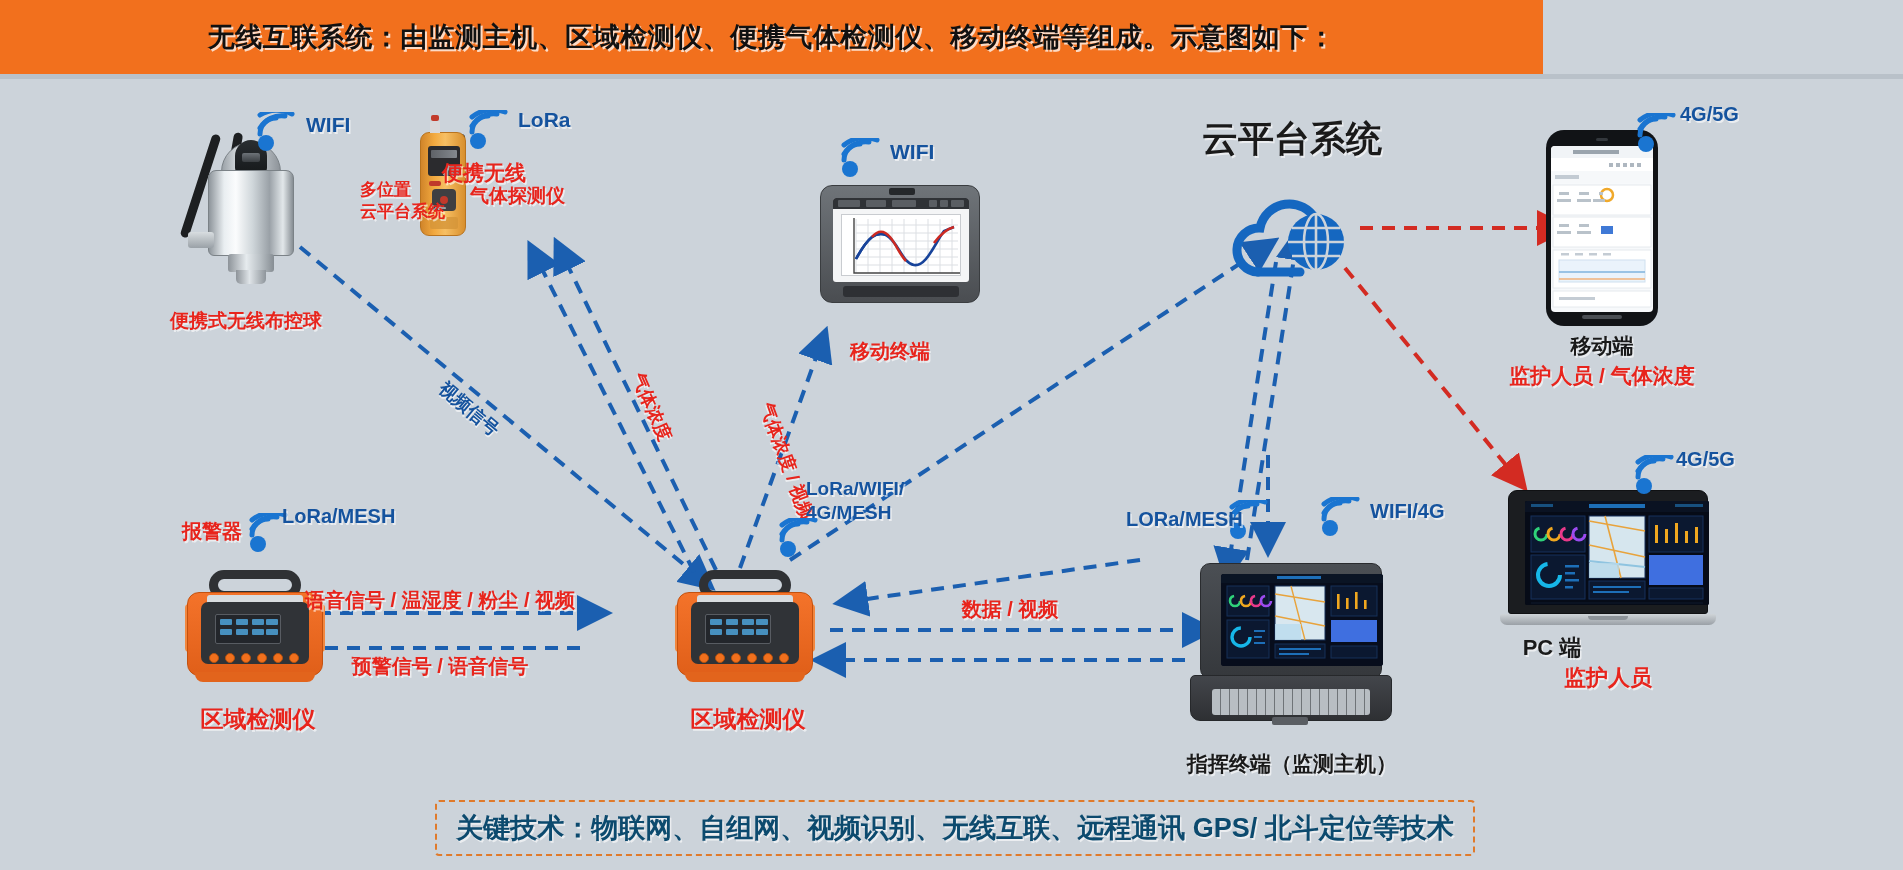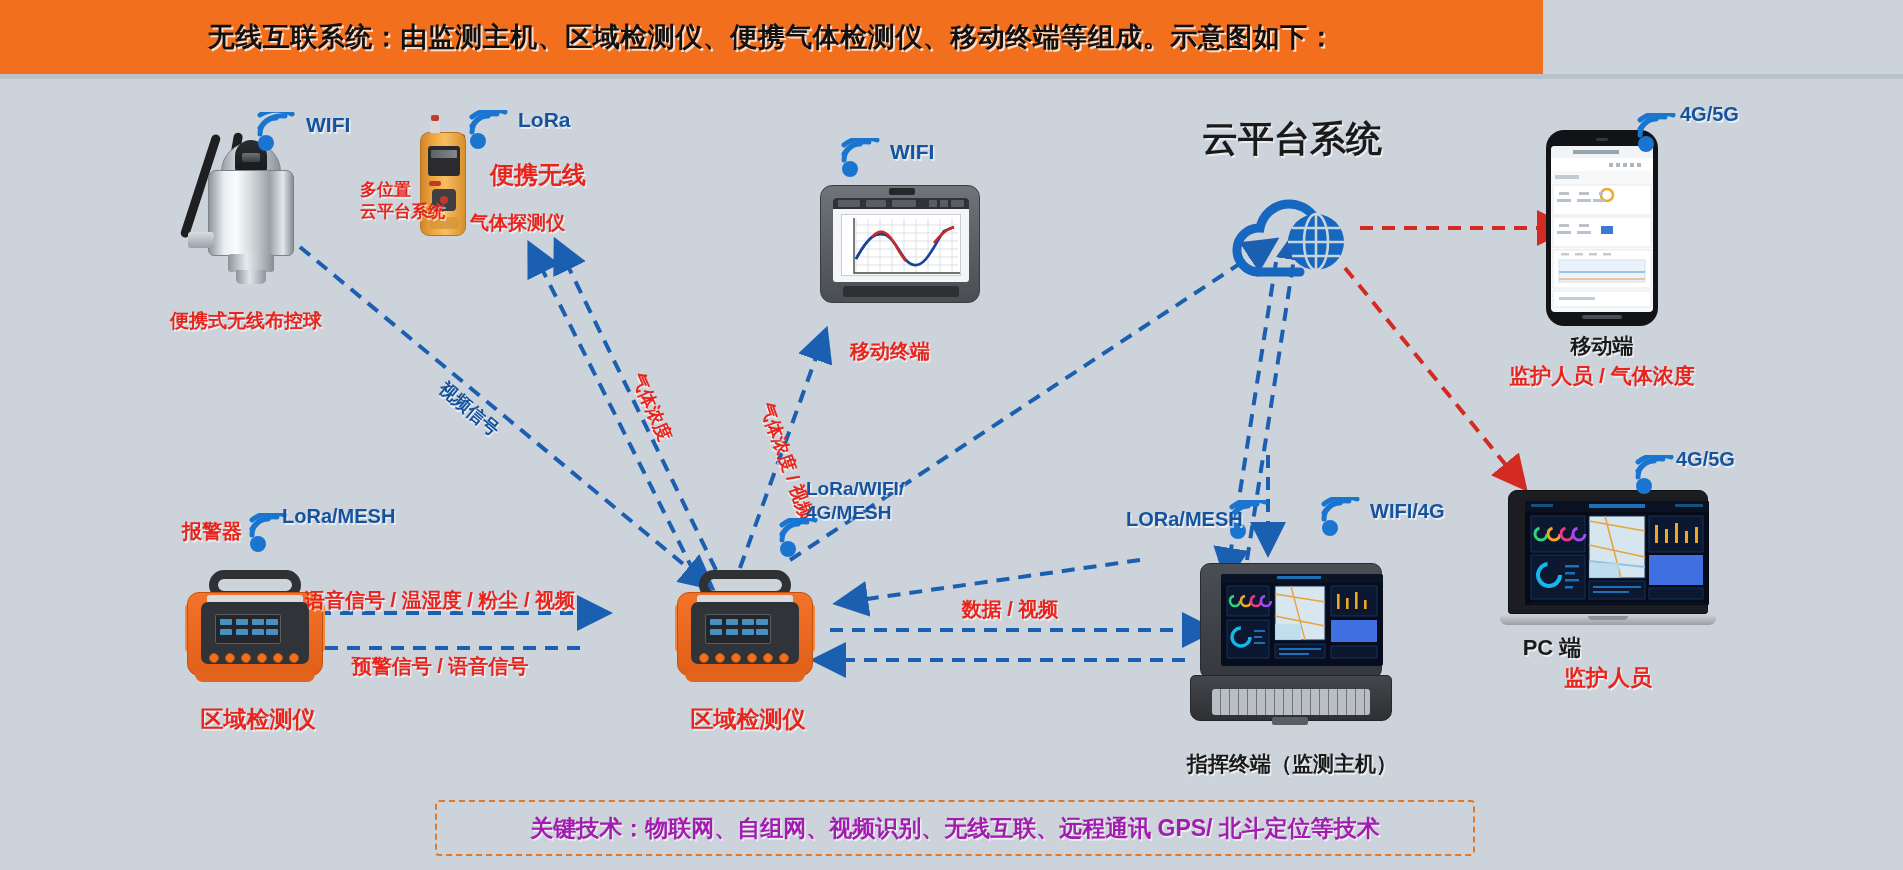--- a/index.html
+++ b/index.html
@@ -136,21 +136,21 @@
 
   
   #wires { position:absolute; left:0; top:0; width:1903px; height:870px; pointer-events:none; }
 
   
   .keybox {
     position:absolute; left:435px; top:800px; width:1040px; height:56px;
     border:2px dashed #e07a2a; border-radius:4px;
     display:flex; align-items:center; justify-content:center;
   }
-  .keybox-text{ font-size:23px; font-weight:bold; color:#a21caf; white-space:nowrap;
+  .keybox-text{ font-size:27px; font-weight:bold; color:#0c4a6e; white-space:nowrap;
     text-shadow:1.5px 1.5px 0 rgba(255,255,255,.6); }
 
   .rot-ccw { transform-origin: 0 0; }
 </style>
 </head>
 <body>
 
 <div id="stage">
 
   <div class="banner">
@@ -237,22 +237,22 @@
     <svg width="44" height="40" viewBox="0 0 44 40">
       <circle cx="10" cy="31" r="8" fill="#1a75d1"></circle>
       <path d="M4,22 a16,16 0 0 1 16,-16" stroke="#1a75d1" stroke-width="5" fill="none" stroke-linecap="round"></path>
       <path d="M4,16 a25,25 0 0 1 25,-12" stroke="#1a75d1" stroke-width="5" fill="none" stroke-linecap="round"></path>
       <path d="M4,7 a33,33 0 0 1 33,-5" stroke="#1a75d1" stroke-width="5" fill="none" stroke-linecap="round"></path>
     </svg>
   </div>
   <div class="lbl blue shadow" style="left:518px; top:108px; font-size:21px;">LoRa</div>
   <div class="lbl red shadow" style="left:360px; top:180px; font-size:17px;">多位置</div>
   <div class="lbl red shadow" style="left:360px; top:202px; font-size:17px;">云平台系统</div>
-  <div class="lbl red shadow" style="left:490px; top:161px; font-size:24px;">便携无线</div>
-  <div class="lbl red shadow" style="left:470px; top:185px; font-size:19px;margin-top:27px;">气体探测仪</div>
+  <div class="lbl red shadow" style="left:442px; top:161px; font-size:21px;">便携无线</div>
+  <div class="lbl red shadow" style="left:470px; top:185px; font-size:19px;">气体探测仪</div>
 
   <div class="device" style="left:820px; top:185px; width:170px; height:122px;">
     <div class="tab-grip" style="left:2px;"></div>
     <div class="tab-grip" style="left:151px;"></div>
     <div class="tab-shell">
       <div class="tab-cam"></div>
       <div class="tab-screen">
         <div class="tab-bar">
           <span style="left:5px;  width:22px;"></span>
           <span style="left:33px; width:20px;"></span>

